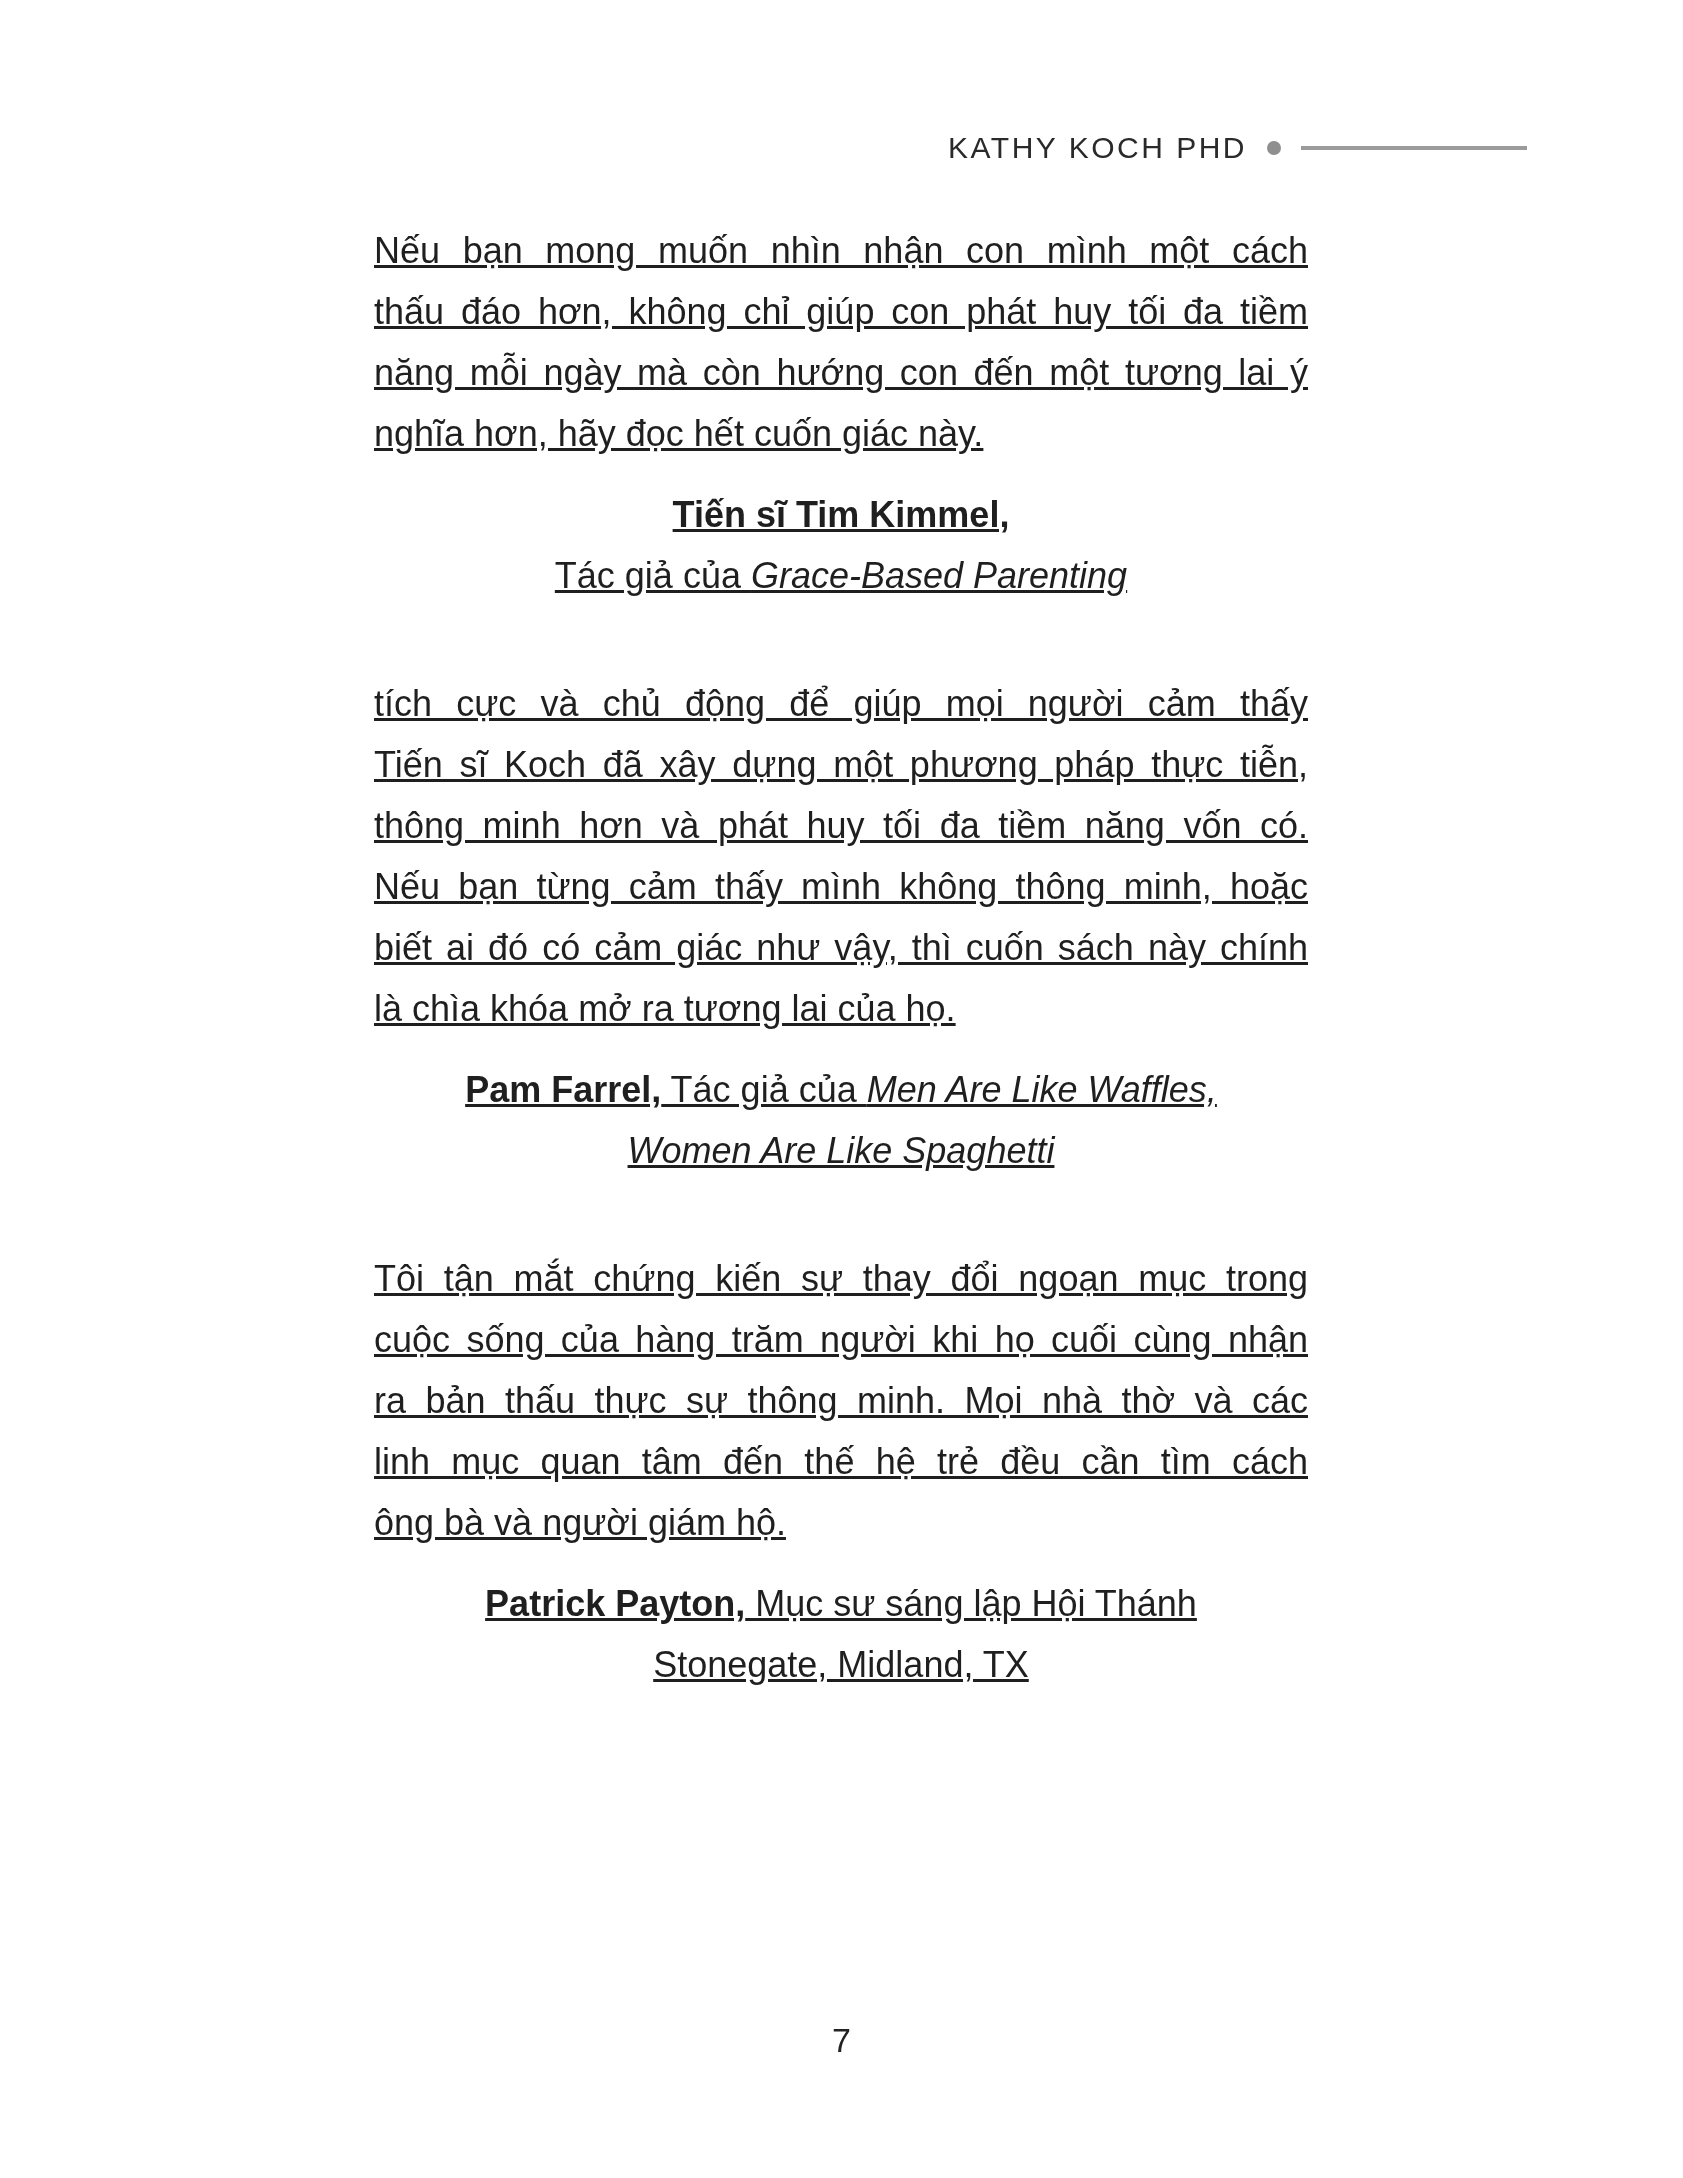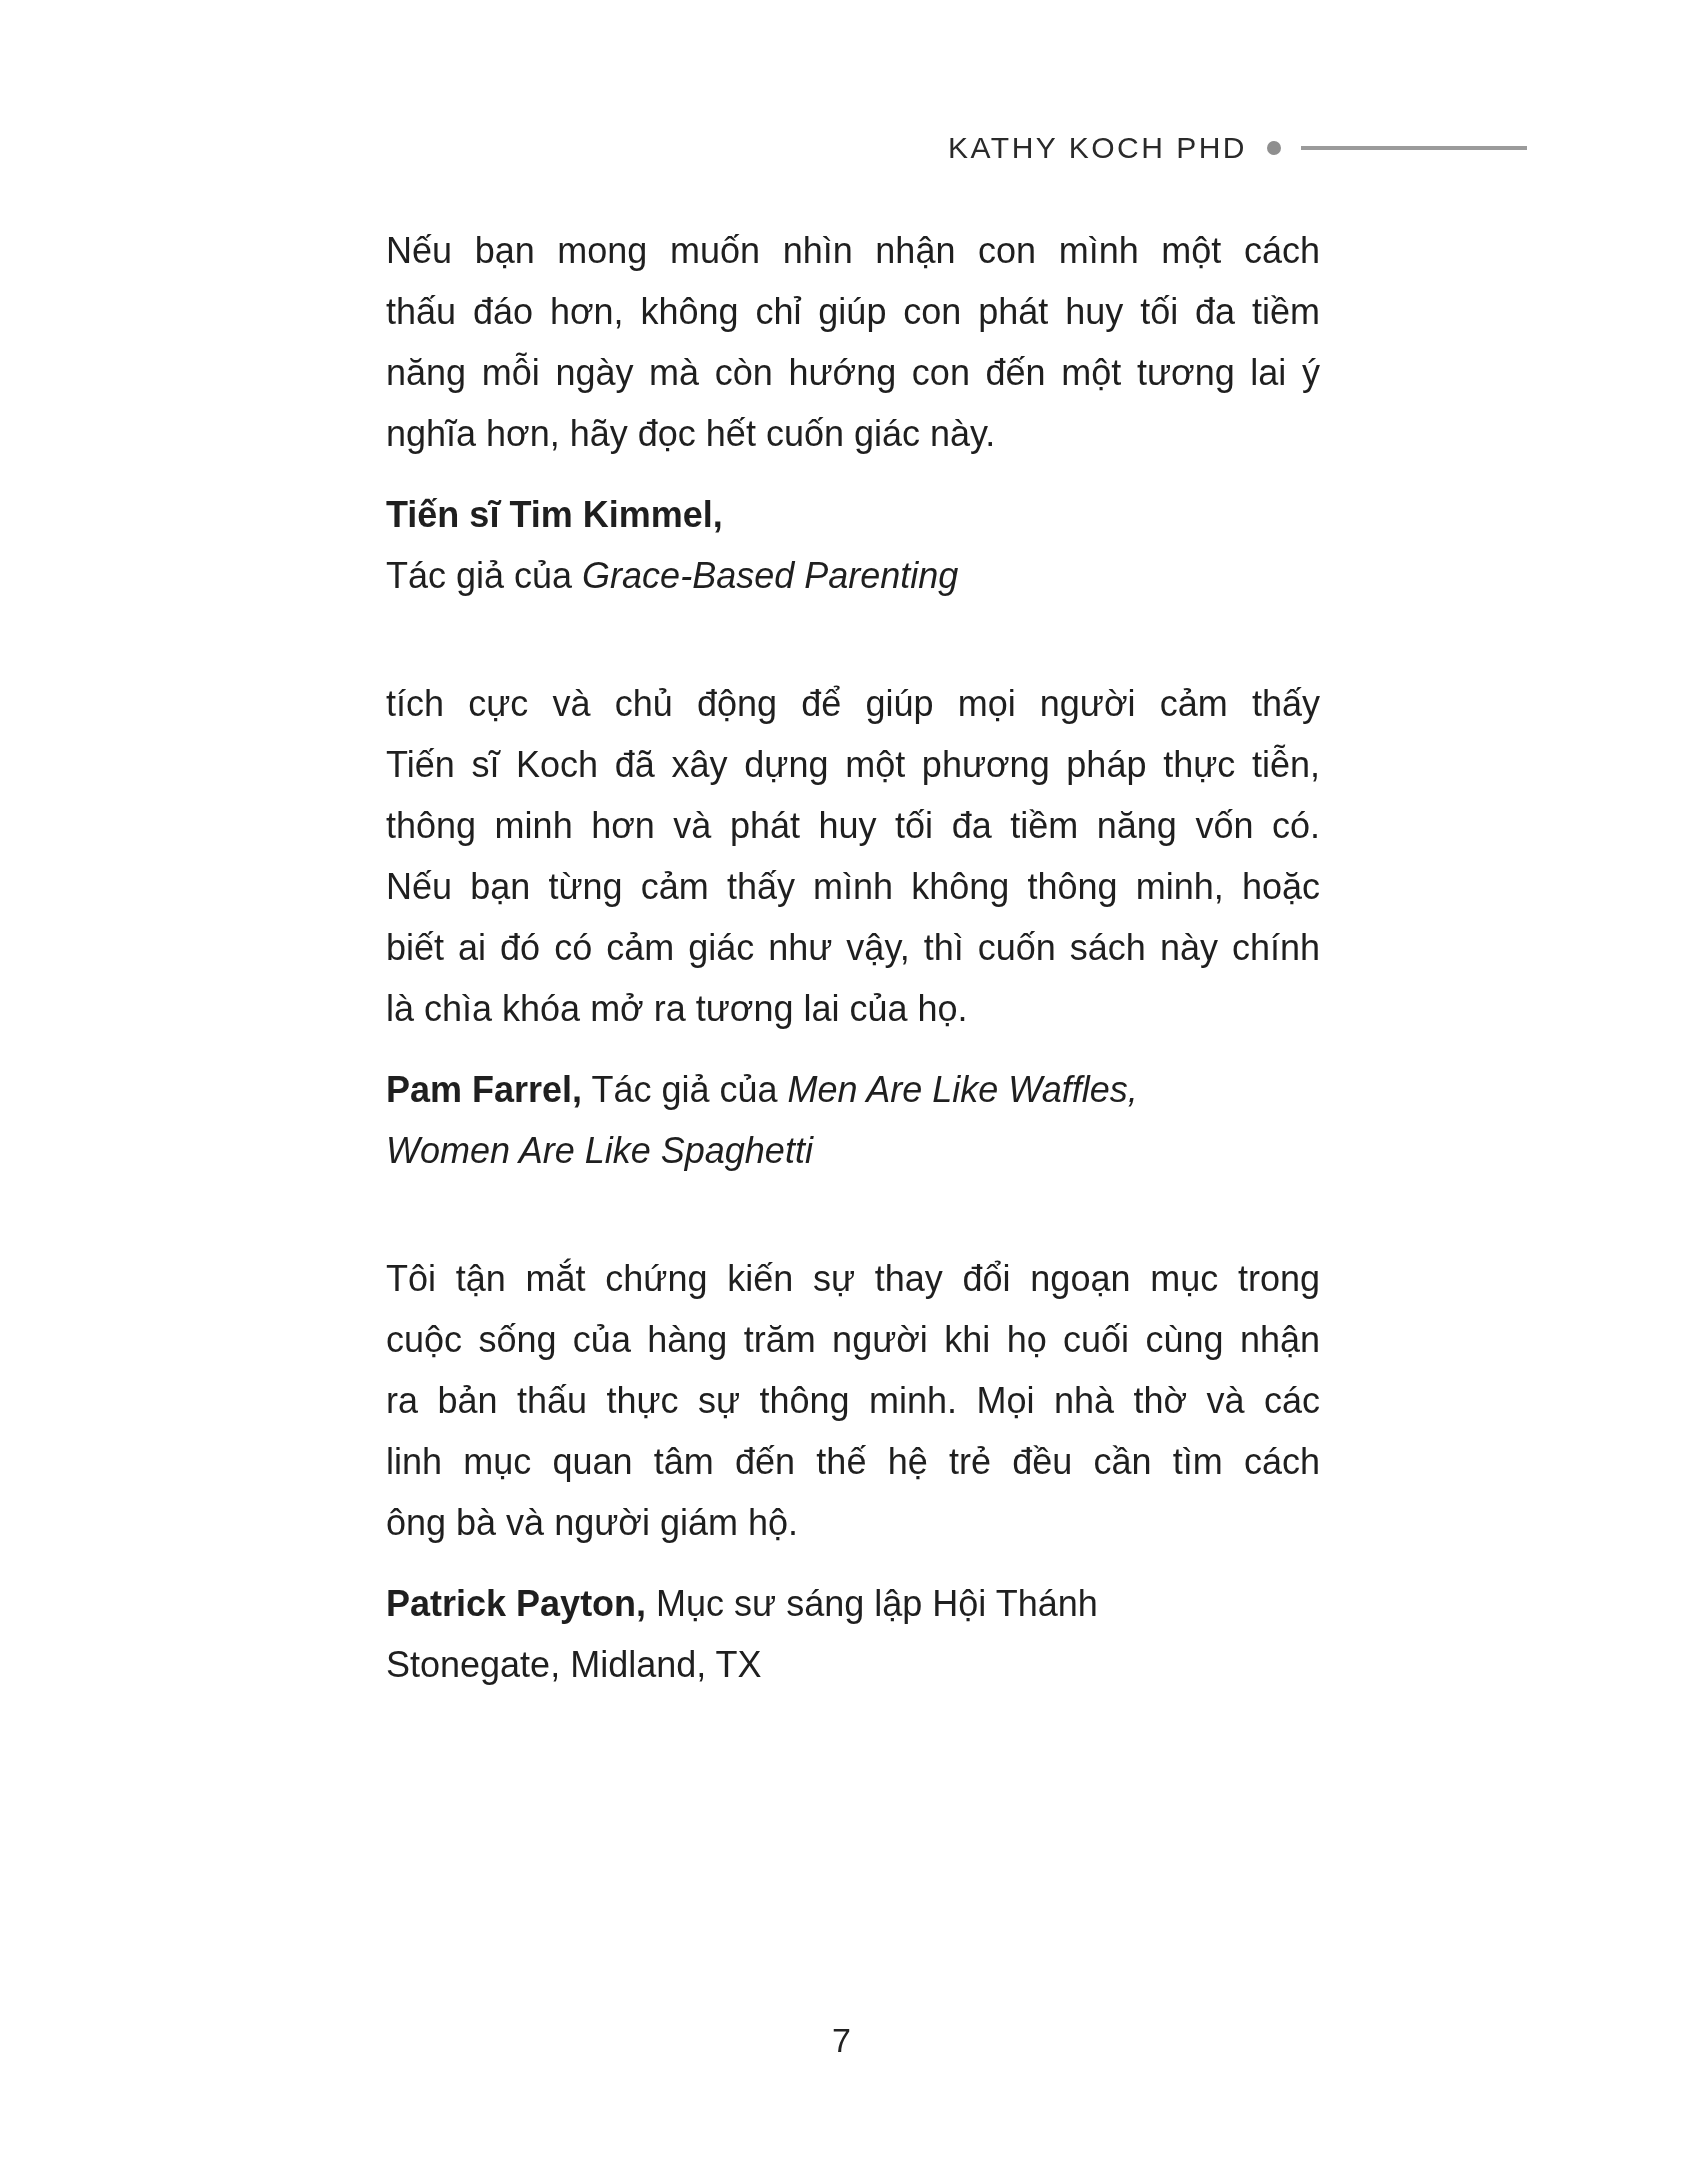--- a/index.html
+++ b/index.html
@@ -39,43 +39,44 @@
   }
   .header-line {
     width: 226px;
     height: 4px;
     background: #9b9b9b;
     flex: 0 0 auto;
   }
   
   .content {
     position: absolute;
-    left: 386px;
+    left: 374px;
     width: 934px;
     top: 220px;
+    text-decoration: underline;
   }
   .testimonial { margin: 0 0 67px 0; }
   .pline {
     font-size: 36px;
     line-height: 61px;
     text-align: justify;
     text-align-last: justify;
     white-space: normal;
   }
   .pline.left {
     text-align: left;
     text-align-last: auto;
   }
   .attribution {
     margin-top: 20px;
   }
   .aline {
     font-size: 36px;
     line-height: 61px;
-    text-align: left;
+    text-align: center;
   }
   .aline strong { font-weight: 700; }
   em { font-style: italic; }
   
   .page-number {
     position: absolute;
     left: 0;
     right: 0;
     top: 2018px;
     text-align: center;

